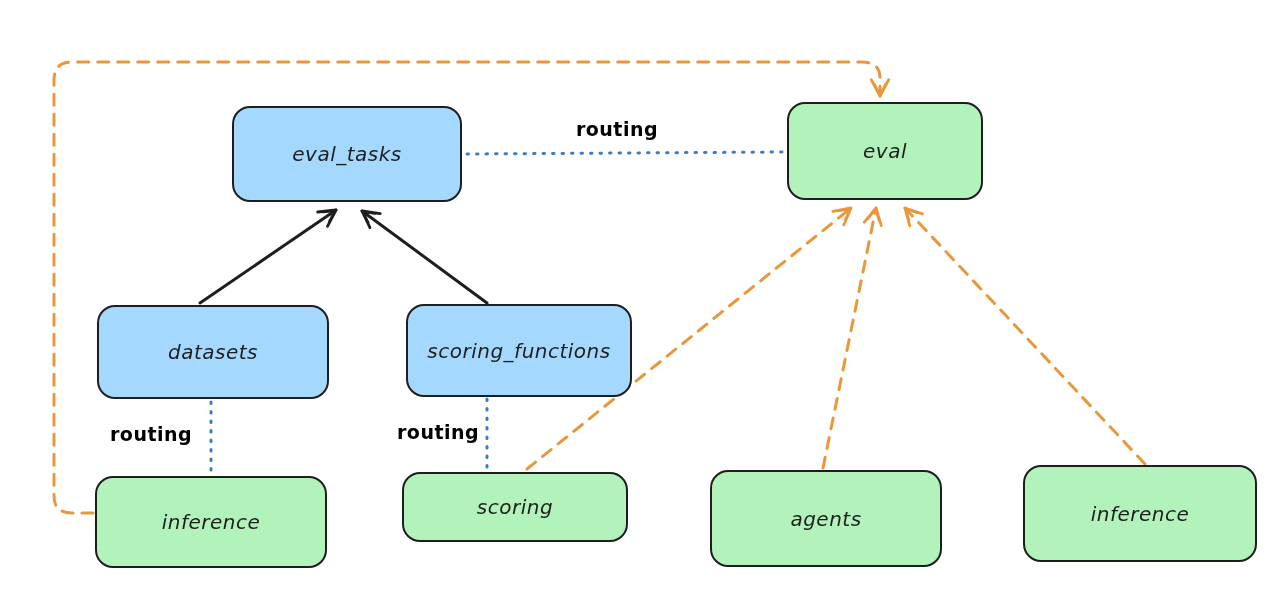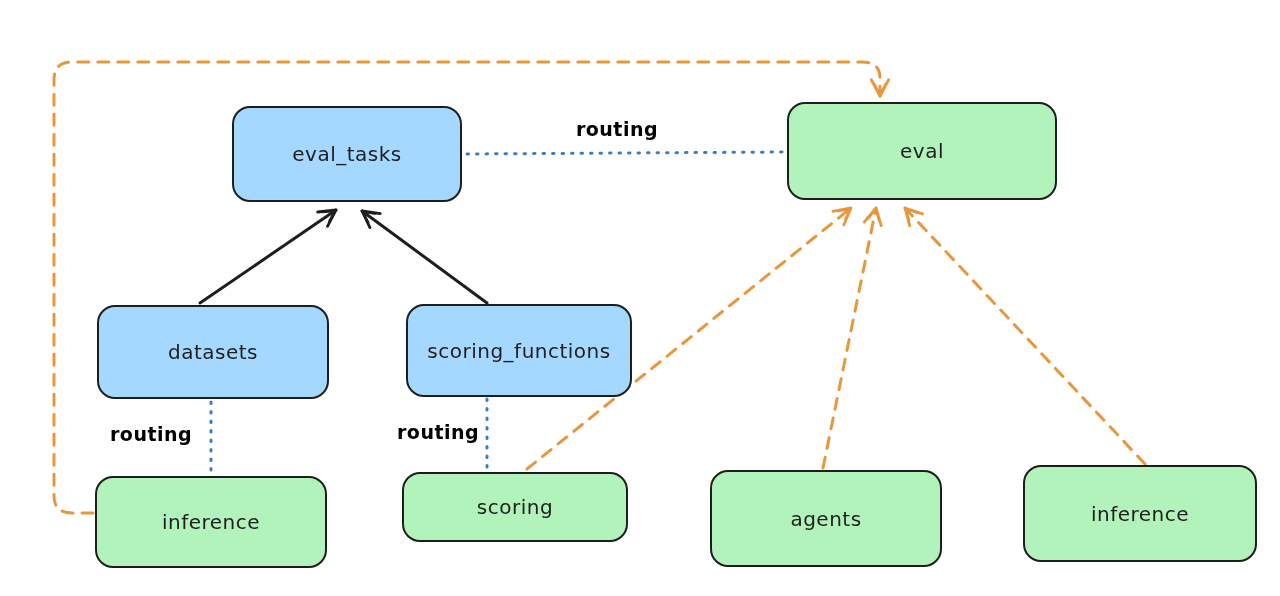--- a/index.html
+++ b/index.html
@@ -28,26 +28,27 @@
     box-sizing: border-box;
     border: 2.5px solid #1e1e1e;
     border-radius: 18px;
     display: flex;
     align-items: center;
     justify-content: center;
     font-size: 20px;
     letter-spacing: 0.5px;
     color: #1e1e1e;
     font-weight: 500;
+    font-style: italic;
   }
   .node.blue  { background: #a5d8ff; }
   .node.green { background: #b2f2bb; }
 
   .n-eval_tasks        { left: 232px; top: 106px; width: 230px; height: 96px; }
-  .n-eval              { left: 787px; top: 102px; width: 270px; height: 98px; }
+  .n-eval              { left: 787px; top: 102px; width: 196px; height: 98px; }
   .n-datasets          { left:  97px; top: 305px; width: 232px; height: 94px; }
   .n-scoring_functions { left: 382px; top: 304px; width: 226px; height: 93px; margin-left: 24px; }
   .n-datasetio         { left:  95px; top: 476px; width: 232px; height: 92px; }
   .n-scoring           { left: 402px; top: 472px; width: 226px; height: 70px; }
   .n-agents            { left: 710px; top: 470px; width: 232px; height: 97px; }
   .n-inference         { left: 1023px; top: 465px; width: 234px; height: 97px; align-items: center; }
 
   .edge-label {
     position: absolute;
     color: #000000;

